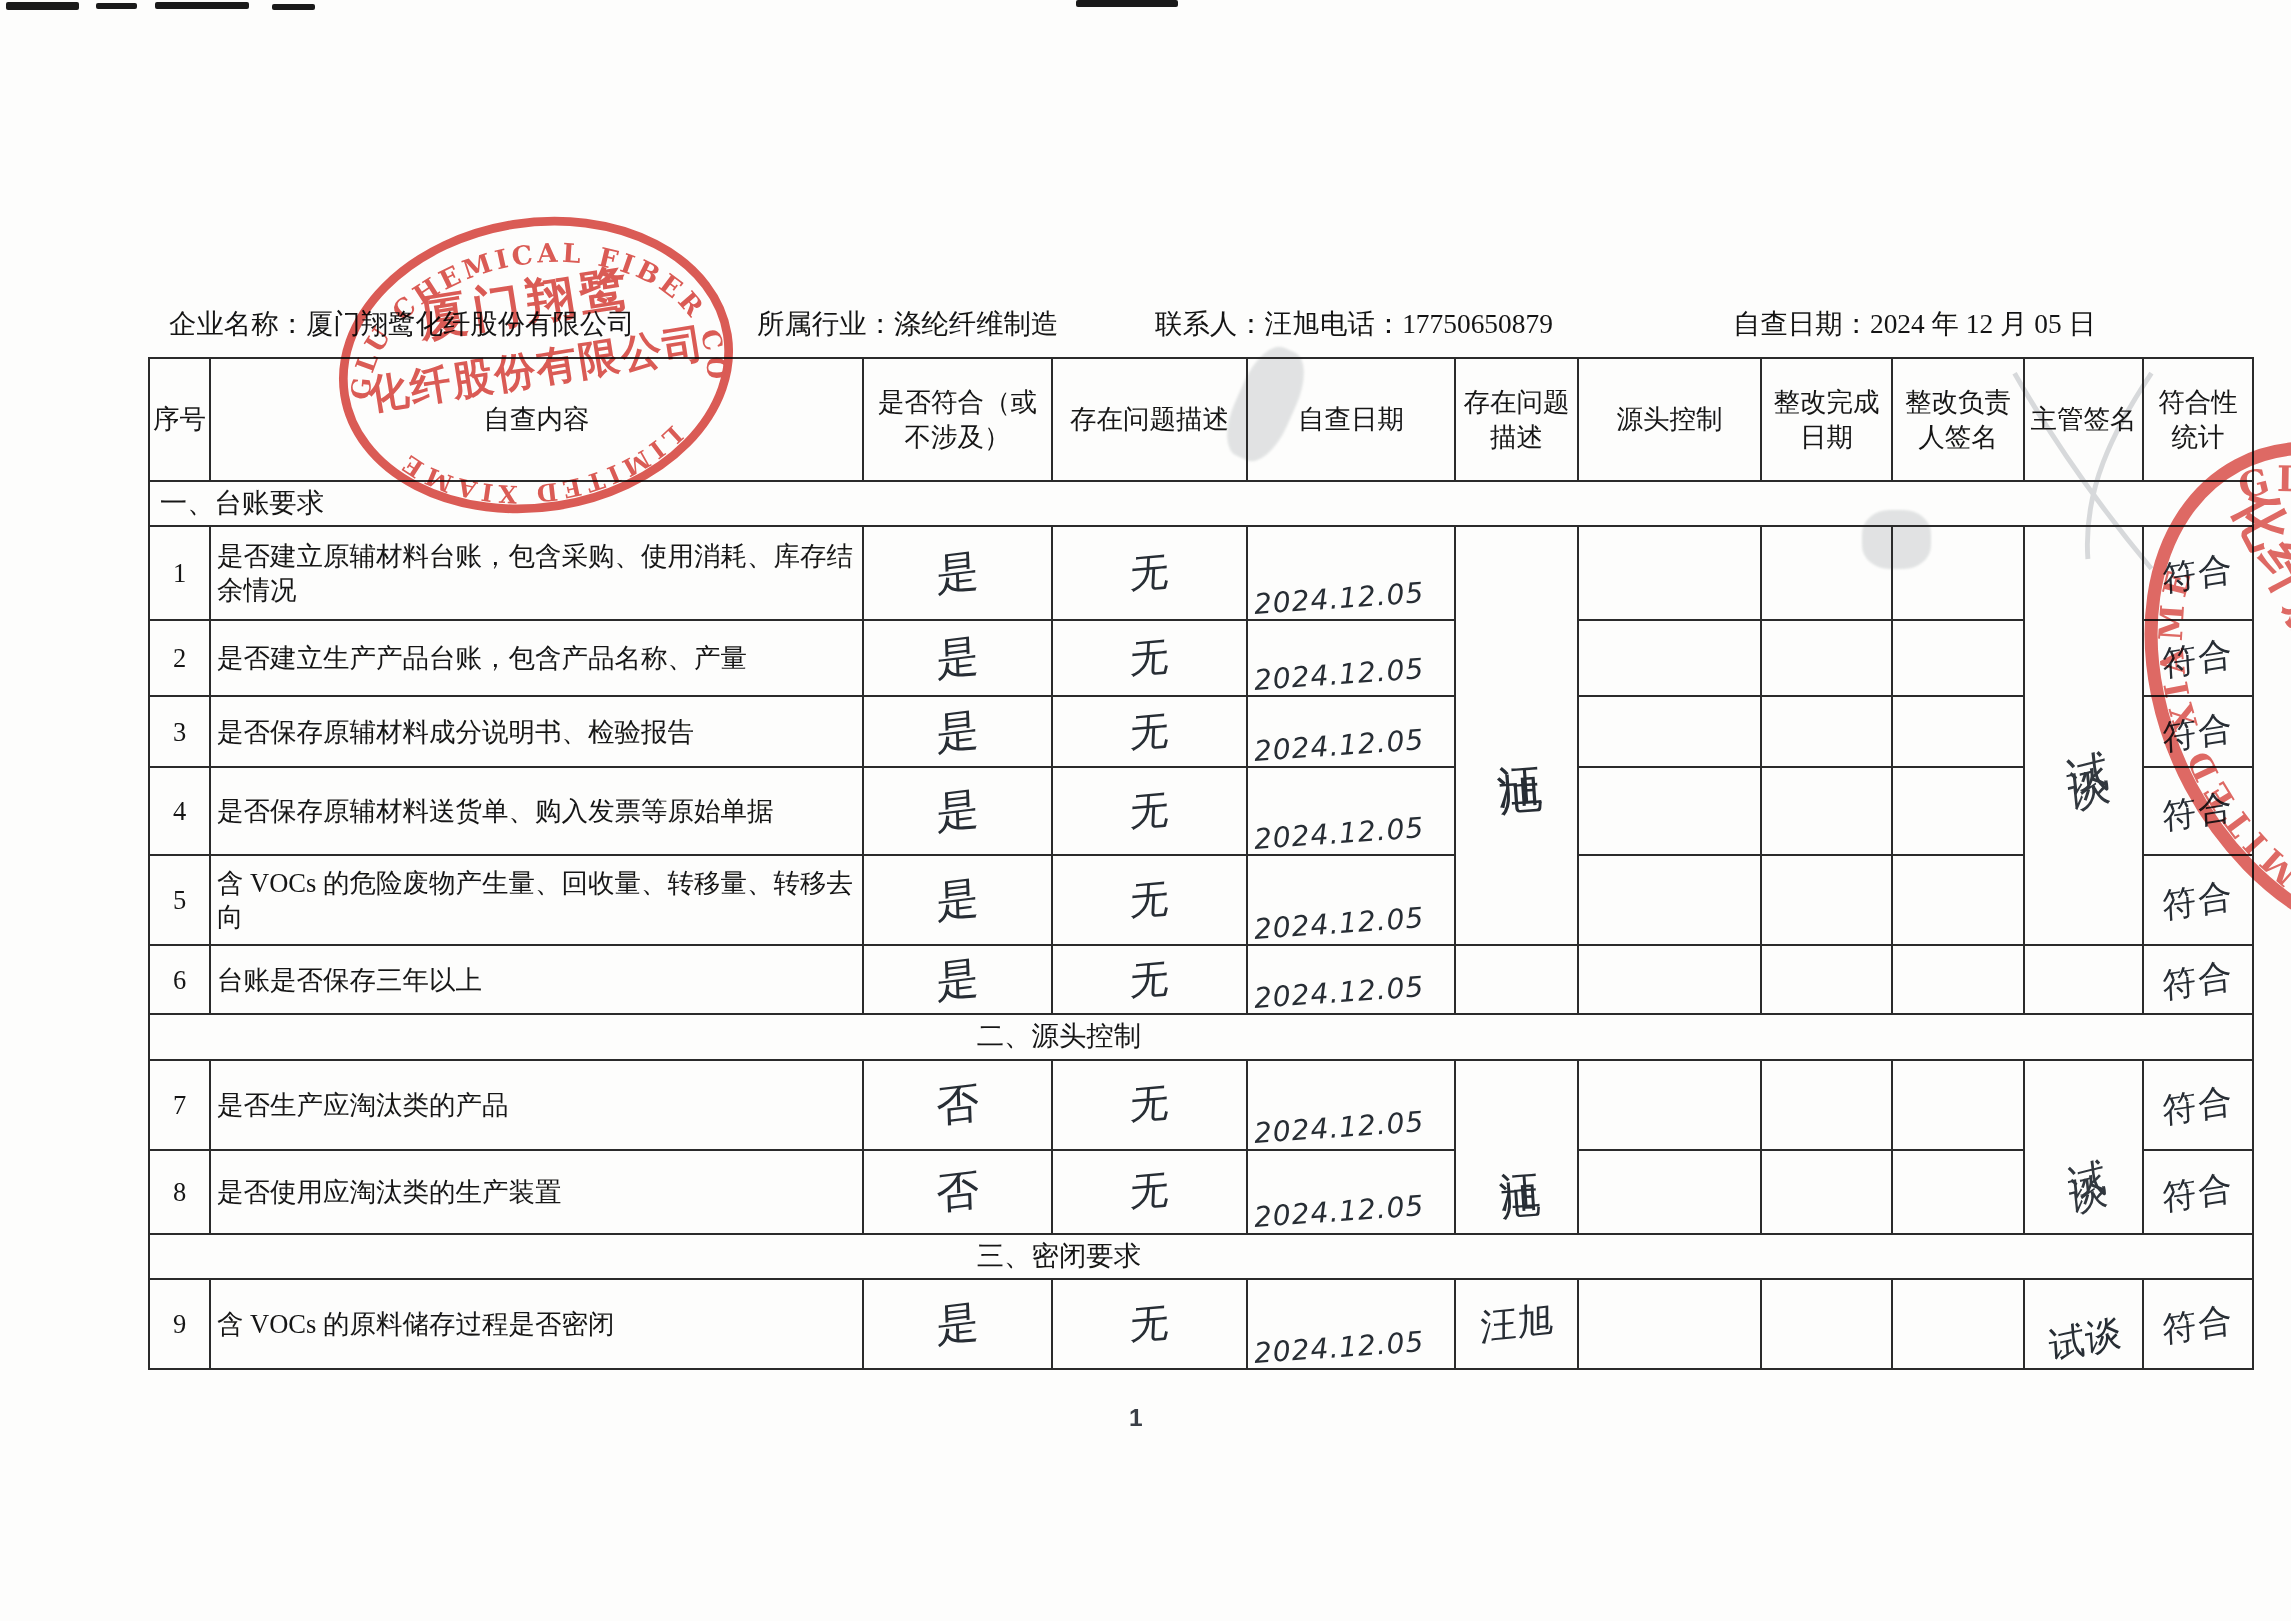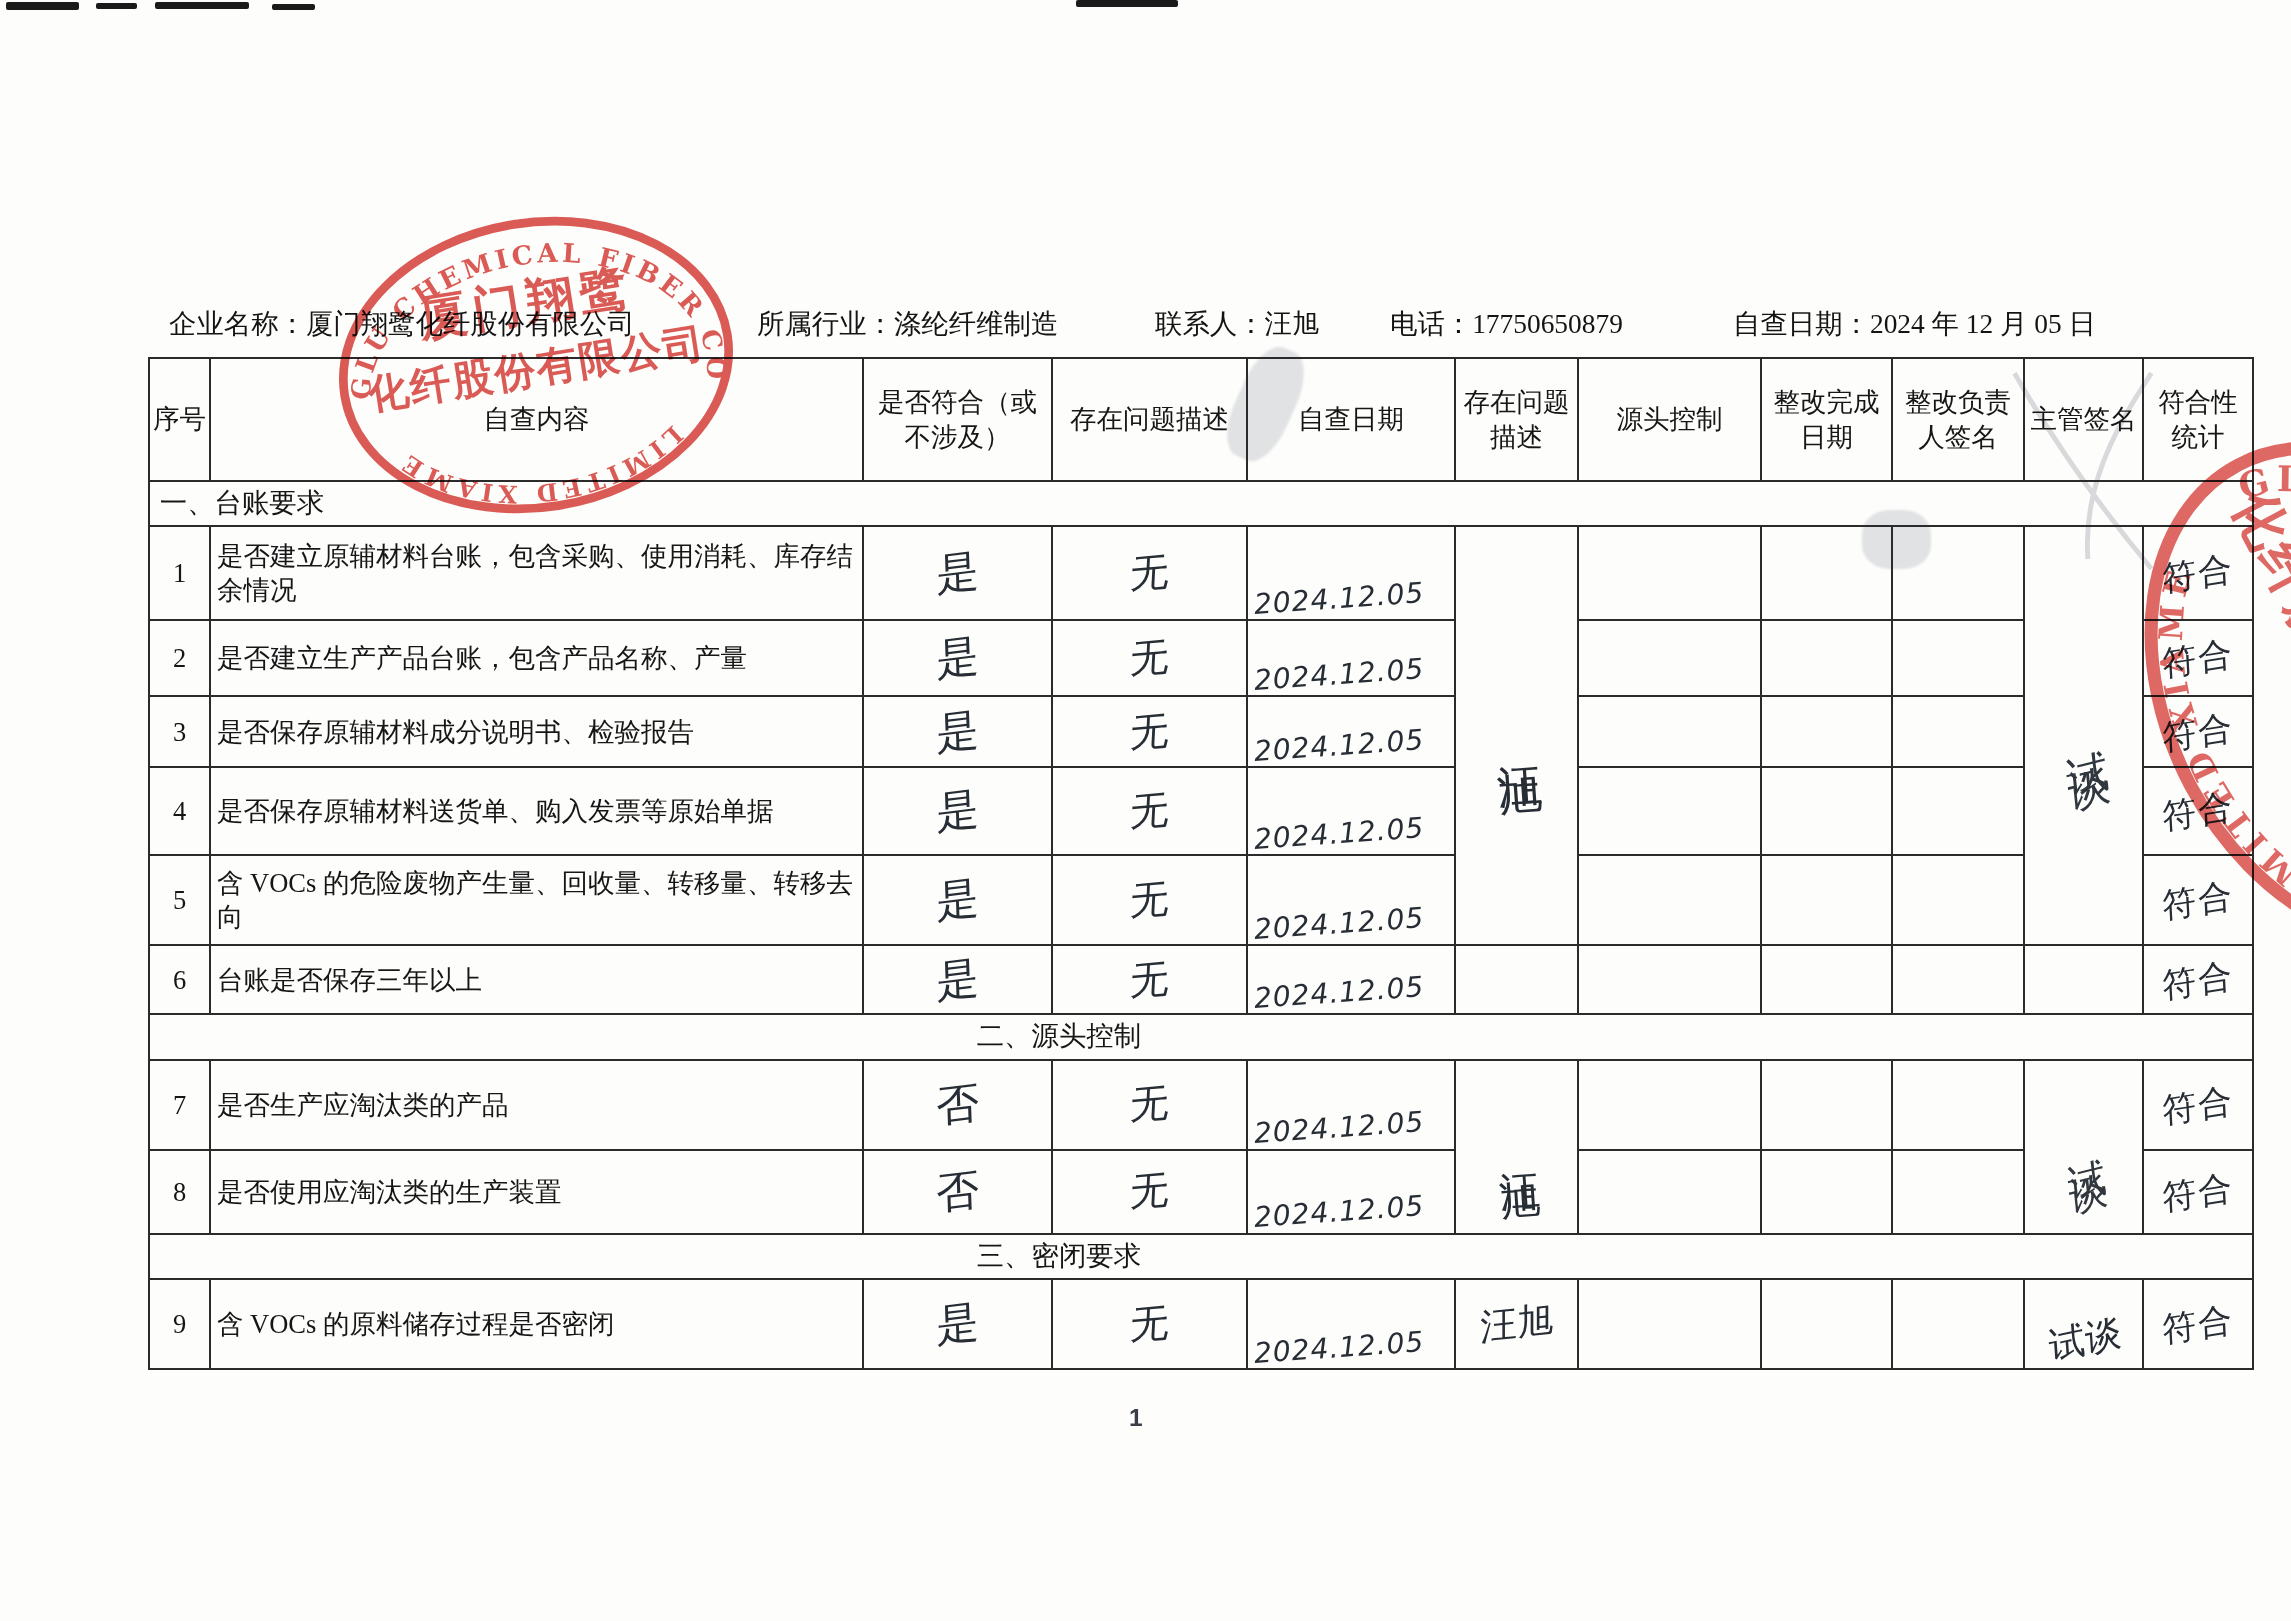--- a/index.html
+++ b/index.html
@@ -12,21 +12,21 @@
 
   
   .doc-title{position:absolute;left:0;top:223px;width:2292px;padding-right:201px;box-sizing:border-box;
     text-align:center;font-family:"Liberation Sans","DejaVu Sans",sans-serif;
     font-size:37px;font-weight:bold;letter-spacing:2px;color:#161616;}
   .meta-line{position:absolute;top:306px;left:0;width:2292px;font-size:27.4px;color:#141414;}
   .meta-item{position:absolute;white-space:nowrap;}
   .m-company{left:169px;}
   .m-industry{left:757px;}
   .m-contact{left:1155px;}
-  .m-phone{left:1390px;}
+  .m-phone{left:1320px;}
   .m-date{left:1733px;}
 
   
   table.sheet{position:absolute;left:148px;top:357px;width:2103px;border-collapse:collapse;table-layout:fixed;}
   table.sheet td{border:2.5px solid #2b2b2b;padding:2px 5.9px;font-size:26.5px;line-height:1.3;color:#161616;
     overflow:visible;box-sizing:border-box;}
   tr.hdr td{text-align:center;vertical-align:middle;font-size:26.5px;padding:3.9px 2px;}
   tr.hdr{height:123px;margin-top:39px;}
   td.no-cell{text-align:center;vertical-align:middle;font-size:26.5px;}
   td.content-cell{padding-left:13.7px;vertical-align:middle;}

